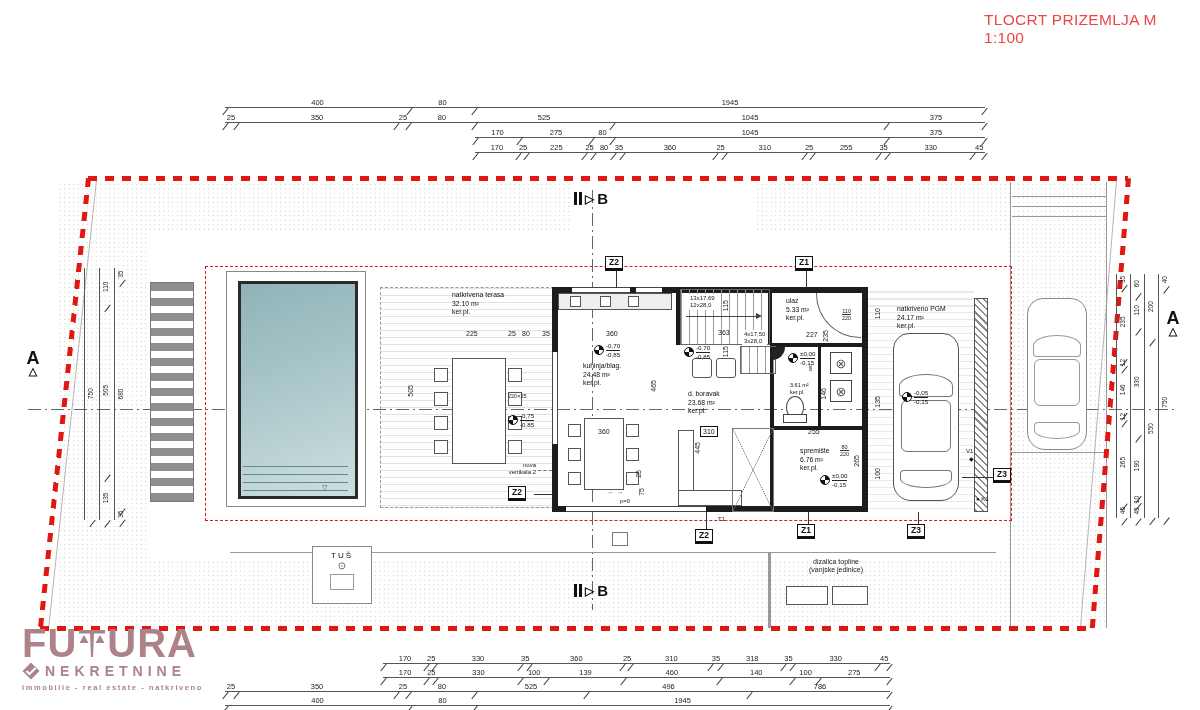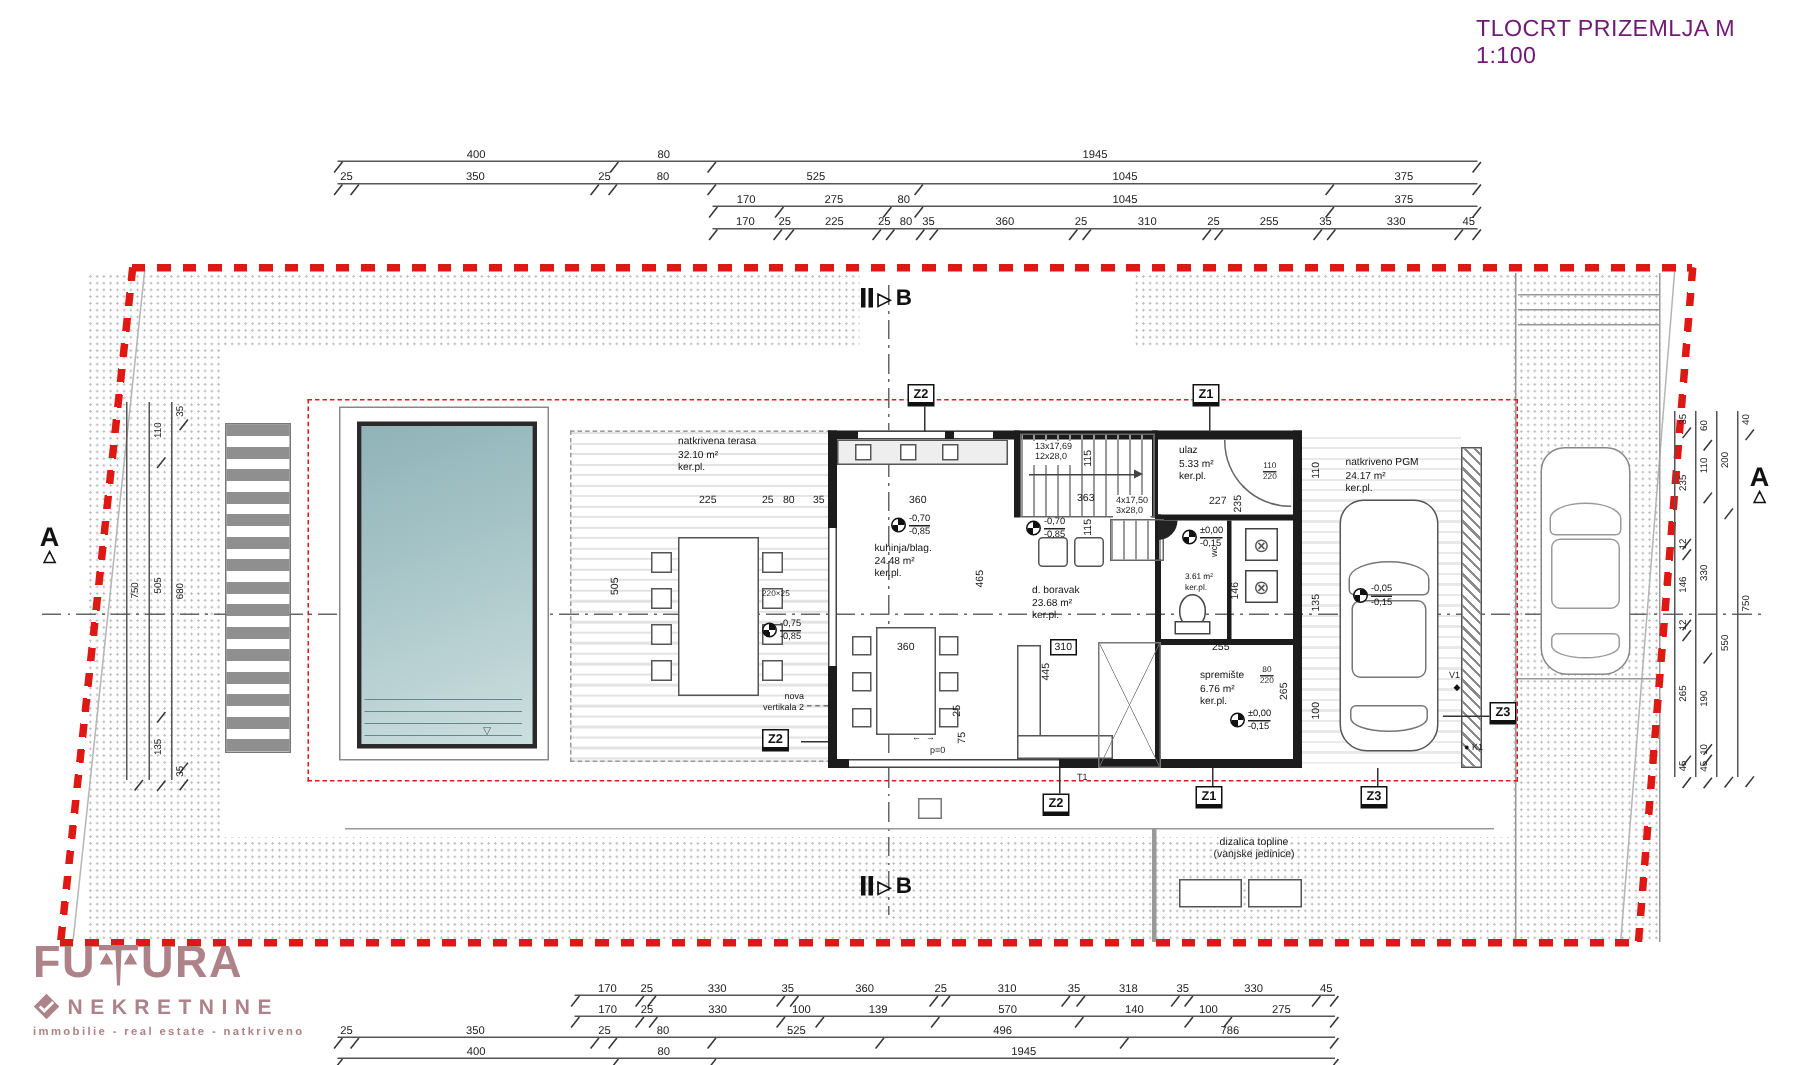--- a/index.html
+++ b/index.html
@@ -80,23 +80,23 @@
   .car.ghost{border-color:#888}
   .car.ghost .ws,.car.ghost .roof,.car.ghost .rw{border-color:#9a9a9a}
   
   .machine{position:absolute;width:20px;height:20px;border:1.5px solid #444;background:#fff;
            display:flex;align-items:center;justify-content:center;font-size:13px;color:#555}
   
   .toilet{position:absolute;width:16px;height:20px;border:1.5px solid #444;border-radius:50% 50% 45% 45%;background:#fff}
   .cistern{position:absolute;width:22px;height:7px;border:1px solid #444;background:#fff}
   .sink{position:absolute;width:13px;height:13px;background:#222;border-bottom-right-radius:13px}
   
-  .title{position:absolute;font-size:15.5px;font-weight:500;color:#701a75;letter-spacing:0.3px}
+  .title{position:absolute;font-size:15.5px;font-weight:500;color:#ef4444;letter-spacing:0.3px}
   .logo{position:absolute;color:#ad8289}
-  .logo .row1{display:flex;align-items:flex-start;font-size:30px;font-weight:700;letter-spacing:1px;line-height:32px}
+  .logo .row1{display:flex;align-items:center;font-size:40px;font-weight:700;letter-spacing:1px;line-height:32px}
   .logo .row2{display:flex;align-items:center;gap:5px;margin-top:2px;font-size:14px;font-weight:600;letter-spacing:5px}
   .logo .row3{font-size:7.5px;letter-spacing:1.6px;margin-top:3px;text-align:center;font-weight:600}
   .arrowline{position:absolute;background:#444;height:1px}
   .arrowhead{position:absolute;width:0;height:0;border-left:6px solid #444;border-top:3px solid transparent;border-bottom:3px solid transparent}
   .dashlead{position:absolute;height:0;border-top:1px dashed #777}
   .winlbl{position:absolute;font-size:5.5px;line-height:6px;color:#222;text-align:center}
   .winlbl span{display:block}
   .winlbl .t{border-bottom:0.8px solid #333}
 </style>
 </head>
@@ -129,20 +129,25 @@
   </div>
 
   <div class="thin" style="left:230px;top:552px;width:766px;height:1px"></div>
   <div class="thin" style="left:768px;top:552px;width:3px;height:76px"></div>
   <div class="lbl" style="left:772px;top:558px;width:128px;text-align:center">
     <span>dizalica topline</span><br>
     <span>(vanjske jedinice)</span>
   </div>
   <div class="furn" style="left:786px;top:586px;width:40px;height:17px;border-width:1px"></div>
   <div class="furn" style="left:832px;top:586px;width:34px;height:17px;border-width:1px"></div>
+  <div class="furn" style="left:312px;top:546px;width:58px;height:56px;border-width:1px;border-color:#888;text-align:center">
+    <div style="font-size:8px;letter-spacing:2px;margin-top:4px">TUŠ</div>
+    <div style="font-size:10px;color:#555">⊙</div>
+    <div style="width:22px;height:14px;border:1px solid #999;margin:3px auto 0"></div>
+  </div>
 
   <div class="louvres" style="left:150px;top:282px;width:42px;height:218px"></div>
   <div class="pooldeck" style="left:226px;top:271px;width:138px;height:234px"></div>
   <div class="pool" style="left:238px;top:281px;width:114px;height:212px"></div>
   <div class="poolsteps" style="left:243px;top:466px;width:105px;height:26px"></div>
   <div class="lbl" style="left:322px;top:484px;color:#555;font-size:7px">▽</div>
 
   <div class="deckstripes" style="left:380px;top:287px;width:172px;height:219px"></div>
   <div class="room" style="left:452px;top:291px">
     <span>natkrivena terasa</span>
@@ -399,21 +404,21 @@
       <span class="seg" style="flex-grow: 35;">35</span>
       <span class="seg" style="flex-grow: 330;">330</span>
       <span class="seg" style="flex-grow: 45;">45</span>
     </div>
   <div class="dim-h" style="left:383px;top:666px;width:507px">
       <span class="seg" style="flex-grow: 170;">170</span>
       <span class="seg" style="flex-grow: 25;">25</span>
       <span class="seg" style="flex-grow: 330;">330</span>
       <span class="seg" style="flex-grow: 100;">100</span>
       <span class="seg" style="flex-grow: 295;">139</span>
-      <span class="seg" style="flex-grow: 370;">570</span>
+      <span class="seg" style="flex-grow: 370;">460</span>
       <span class="seg" style="flex-grow: 280;">140</span>
       <span class="seg" style="flex-grow: 100;">100</span>
       <span class="seg" style="flex-grow: 275;">275</span>
     </div>
   <div class="dim-h" style="left:225px;top:680px;width:665px">
       <span class="seg" style="flex-grow: 12;">25</span>
       <span class="seg" style="flex-grow: 160;">350</span>
       <span class="seg" style="flex-grow: 12;">25</span>
       <span class="seg" style="flex-grow: 66;">80</span>
       <span class="seg" style="flex-grow: 112;">525</span>

